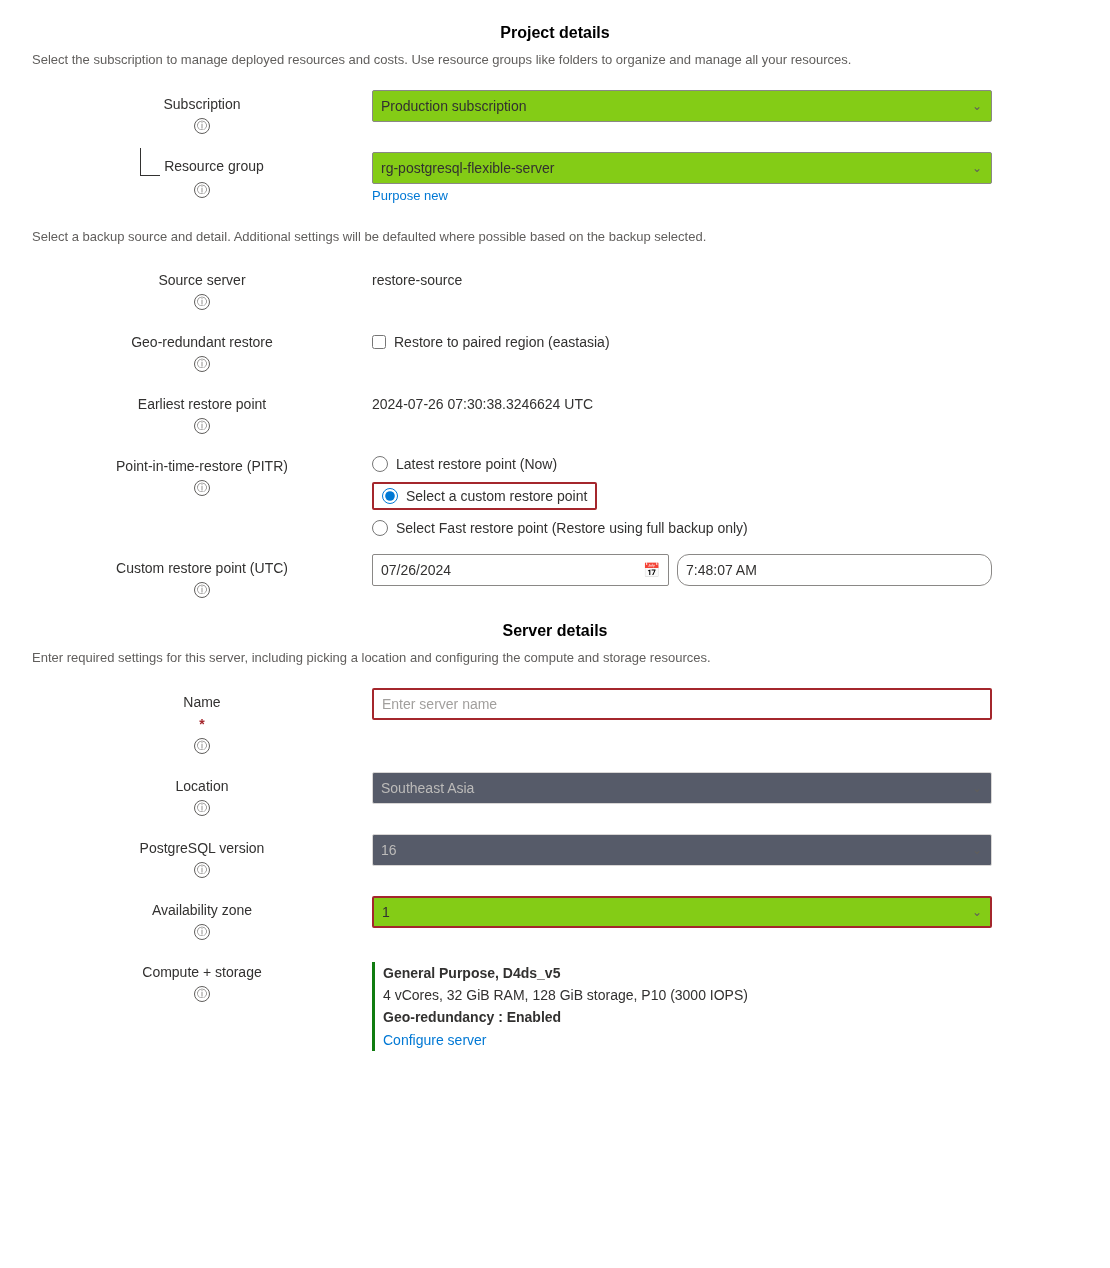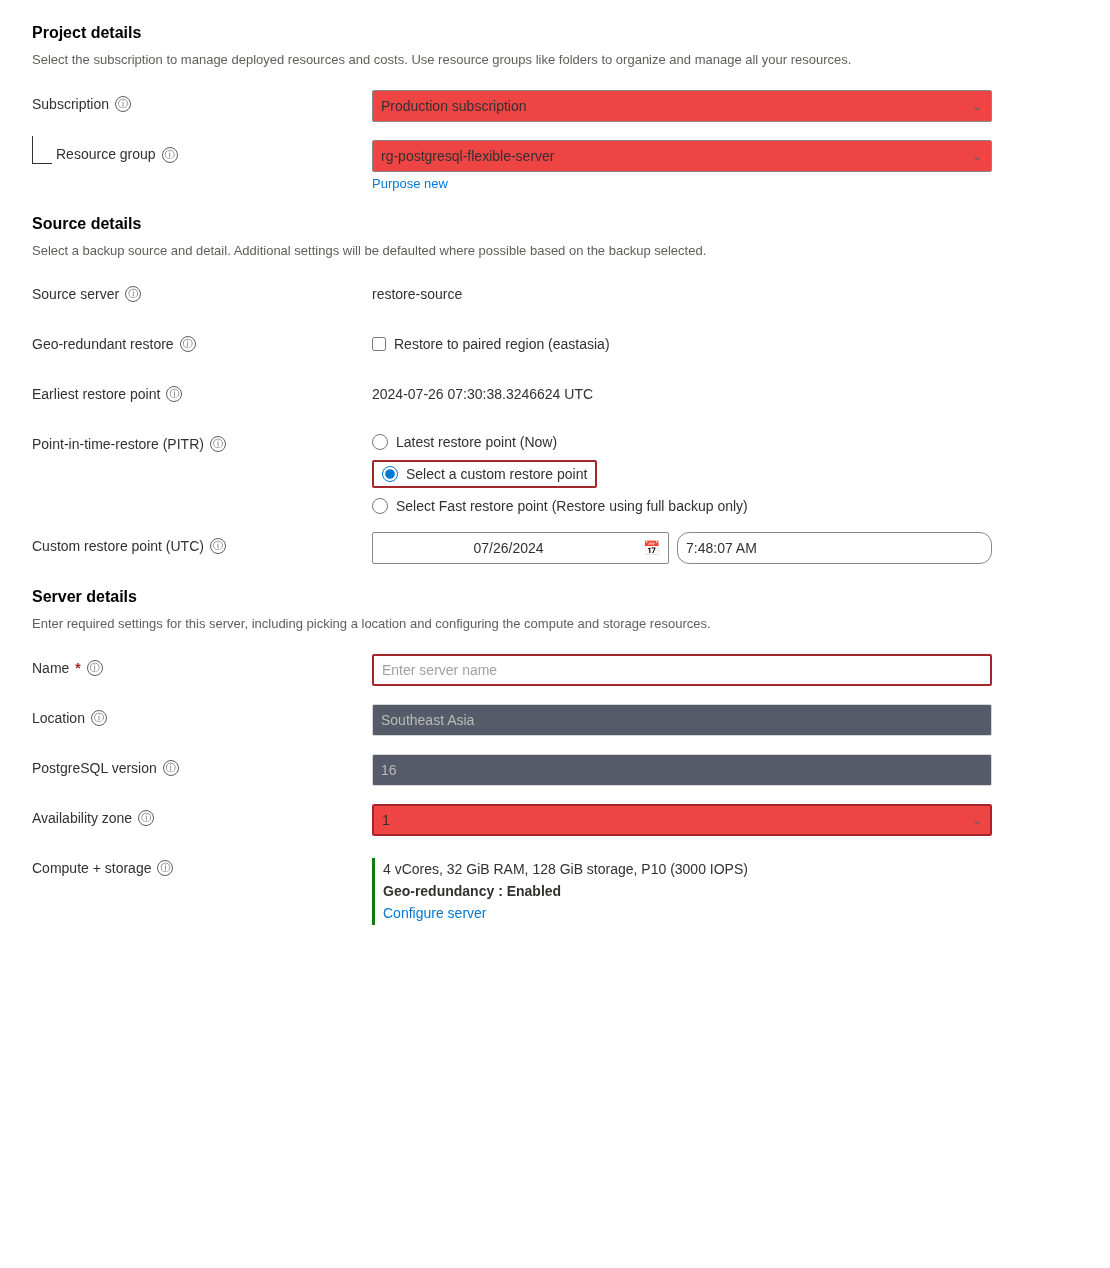--- a/index.html
+++ b/index.html
@@ -8,20 +8,21 @@
       font-size: 14px;
       color: #323130;
       background: #fff;
       padding: 24px 32px;
     }
     .section-title {
       font-size: 16px;
       font-weight: 600;
       color: #000;
       margin-bottom: 8px;
+      text-align: center;
     }
     .section-desc {
       color: #605e5c;
       font-size: 13px;
       margin-bottom: 20px;
       line-height: 1.5;
     }
     .form-row {
       display: flex;
       align-items: flex-start;
@@ -30,20 +31,21 @@
     }
     .form-label {
       width: 340px;
       min-width: 340px;
       padding-top: 6px;
       display: flex;
       align-items: center;
       gap: 6px;
       color: #323130;
       font-size: 14px;
+      flex-direction: column;
     }
     .form-label .required {
       color: #a4262c;
       font-weight: 600;
     }
     .info-icon {
       display: inline-flex;
       align-items: center;
       justify-content: center;
       width: 16px;
@@ -64,21 +66,21 @@
       width: 100%;
     }
     .dropdown-wrapper select {
       width: 100%;
       height: 32px;
       border: 1px solid #8a8886;
       border-radius: 2px;
       padding: 0 32px 0 8px;
       font-size: 14px;
       color: #323130;
-      background: #ef4444;
+      background: #84cc16;
       appearance: none;
       -webkit-appearance: none;
       cursor: pointer;
     }
     .dropdown-wrapper select.disabled-select {
       color: #a19f9d;
       background: #0f172a;
       border-color: #c8c6c4;
     }
     .dropdown-wrapper .chevron {
@@ -158,21 +160,20 @@
       flex: 1;
     }
     .date-input-wrapper input {
       width: 100%;
       height: 32px;
       border: 1px solid #8a8886;
       border-radius: 2px;
       padding: 0 32px 0 8px;
       font-size: 14px;
       color: #323130;
-      text-align: center;
     }
     .date-input-wrapper .cal-icon {
       position: absolute;
       right: 8px;
       top: 50%;
       transform: translateY(-50%);
       color: #605e5c;
       font-size: 14px;
       pointer-events: none;
     }
@@ -244,21 +245,20 @@
         <span class="chevron">⌄</span>
       </div>
       <a class="create-new-link">Purpose new</a>
     </div>
   </div>
 </div>
 
 <div class="section-divider"></div>
 
 <div>
-  <div class="section-title">Source details</div>
   <div class="section-desc">Select a backup source and detail. Additional settings will be defaulted where possible based on the backup selected.</div>
 
   <div class="form-row">
     <div class="form-label">
       <span>Source server</span>
       <span class="info-icon">ⓘ</span>
     </div>
     <div class="form-control">
       <div class="static-value">restore-source</div>
     </div>
@@ -392,20 +392,21 @@
   </div>
 
   <div class="form-row">
     <div class="form-label">
       <span>Compute + storage</span>
       <span class="info-icon">ⓘ</span>
     </div>
     <div class="form-control">
       <div class="compute-storage-value">
         <div style="border-left: 3px solid #107c10; padding-left: 8px;">
+          <div class="bold">General Purpose, D4ds_v5</div>
           <div>4 vCores, 32 GiB RAM, 128 GiB storage, P10 (3000 IOPS)</div>
           <div class="bold">Geo-redundancy : Enabled</div>
           <a class="link">Configure server</a>
         </div>
       </div>
     </div>
   </div>
 </div>
 
 </body></html>

